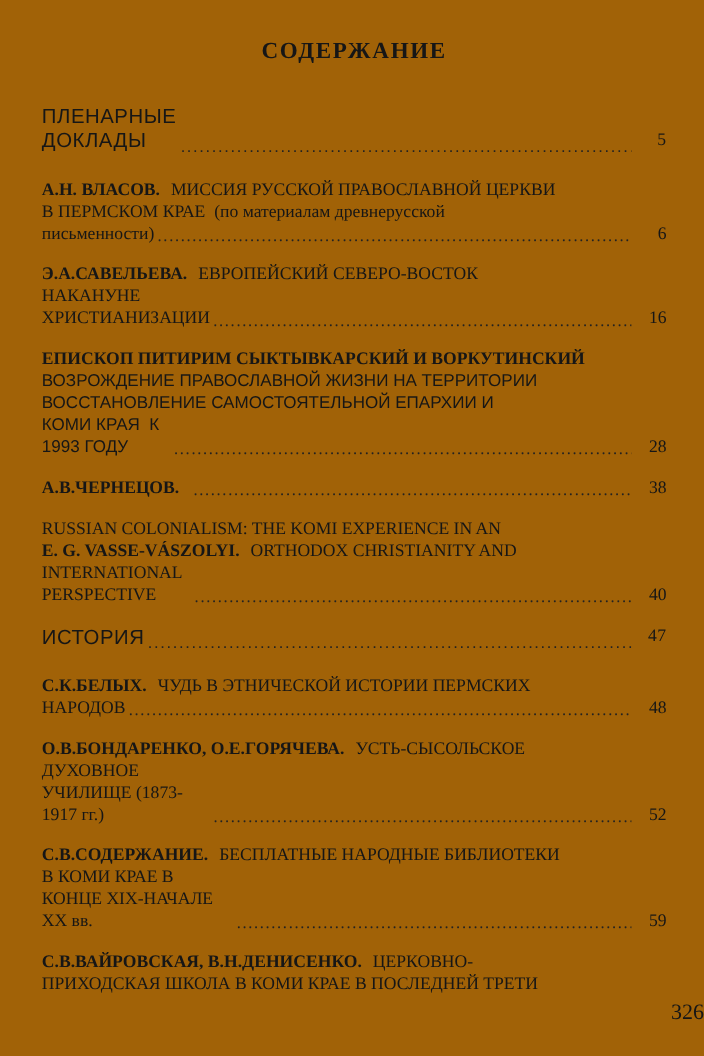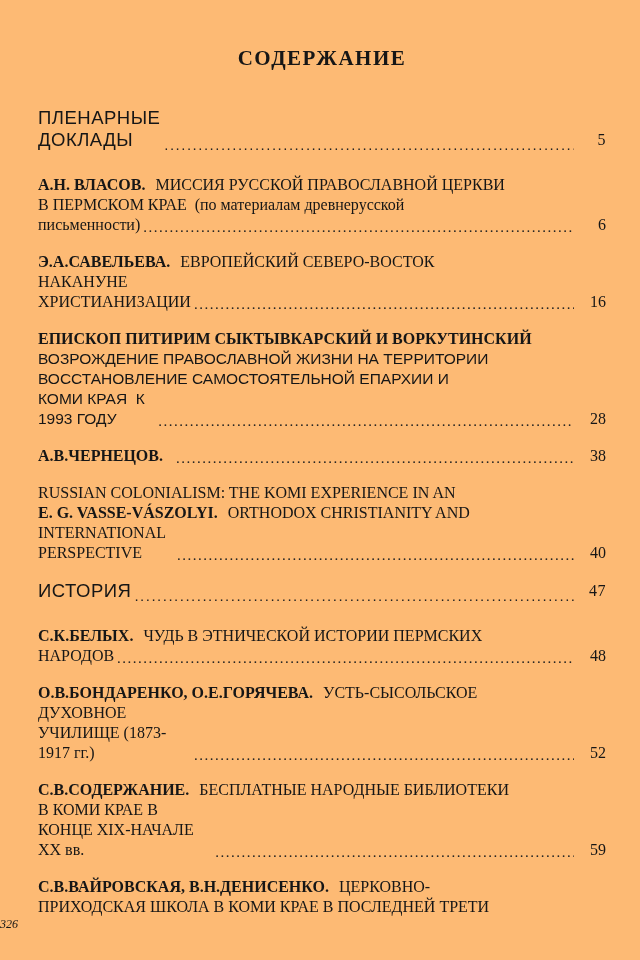--- a/index.html
+++ b/index.html
@@ -5,22 +5,22 @@
   * { box-sizing: border-box; }
   html, body { margin: 0; padding: 0; }
   body {
     width: 640px; height: 960px;
     background: #ffffff;
     font-family: "Liberation Serif", serif;
   }
   .page {
     width: 640px; height: 960px;
     position: relative;
-    background: #fdba74;
-    padding: 36px 34px 0 38px;
+    background: #a16207;
+    padding: 24px 34px 0 38px;
     color: #161616;
     overflow: hidden;
   }
   .doc-title {
     margin: 10px 0 0;
     text-align: center;
     font-size: 21px;
     font-weight: 700;
     letter-spacing: 1.5px;
     font-family: "Liberation Serif", serif;
@@ -68,24 +68,23 @@
   .page-num {
     flex: 0 0 auto;
     min-width: 26px;
     text-align: right;
     font-size: 16px;
     font-family: "Liberation Serif", serif;
   }
   .footer {
     position: absolute;
     left: 0; right: 0; bottom: 28px;
-    text-align: left;
-    font-size: 12px;
-    font-family: "Liberation Serif", serif;
-    font-style: italic;
+    text-align: right;
+    font-size: 20px;
+    font-family: "Liberation Serif", serif;
   }
 </style>
 </head>
 <body>
 
 <div class="page">
   <h1 class="doc-title">СОДЕРЖАНИЕ</h1>
 
   <div class="toc" id="toc">
       <div class="toc-line section-heading">

